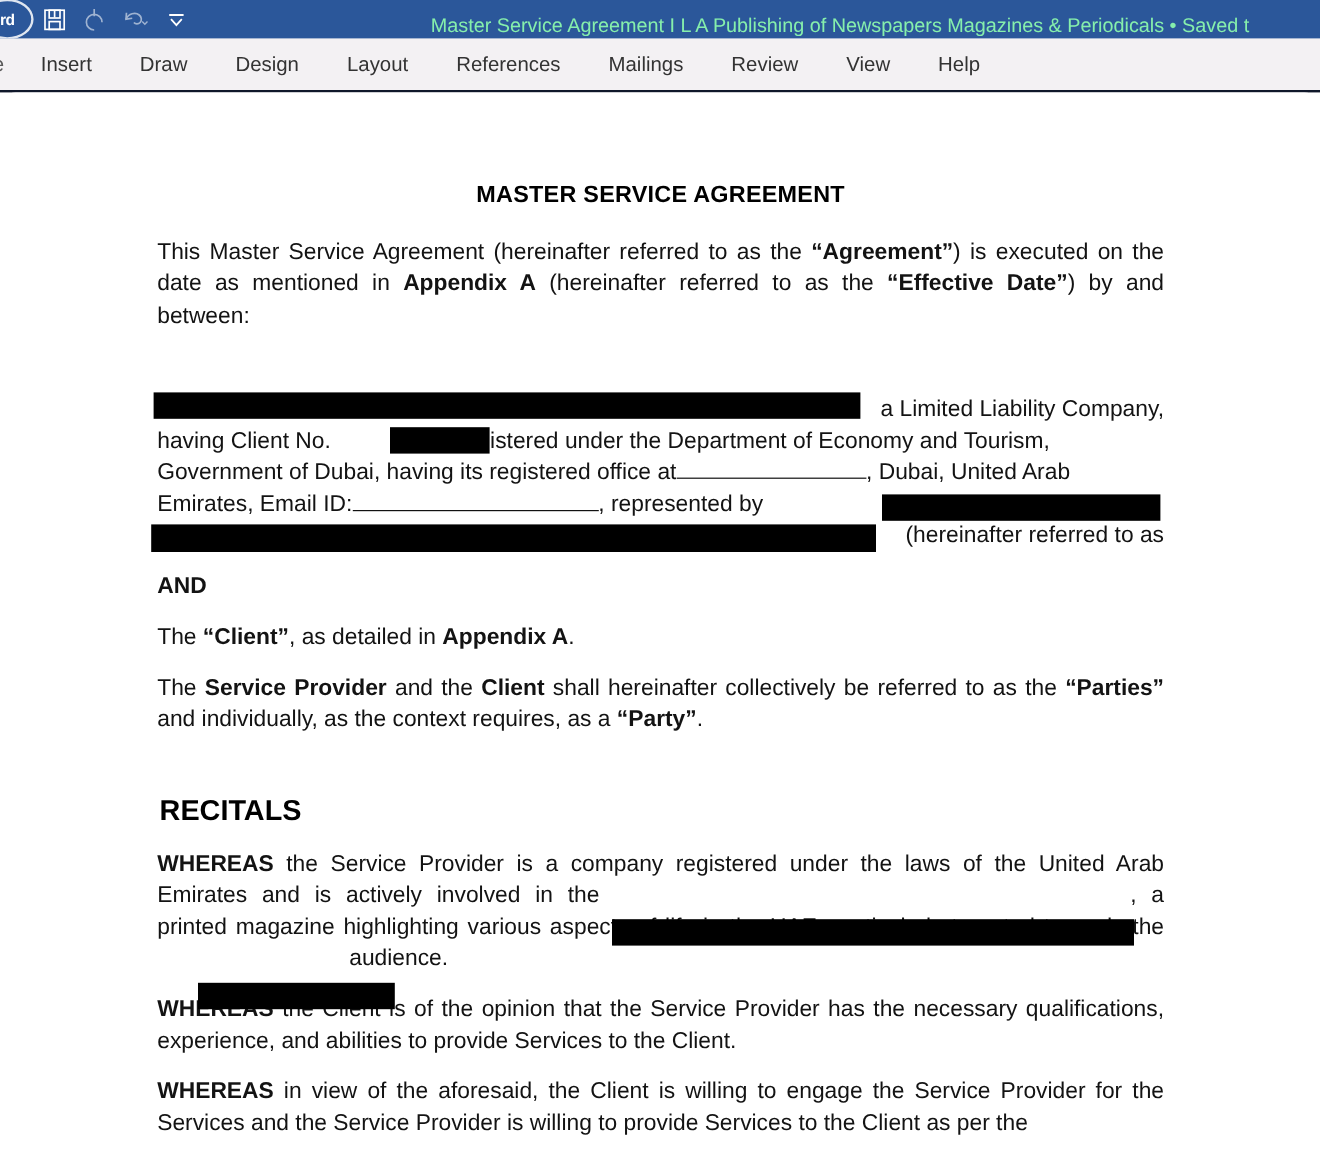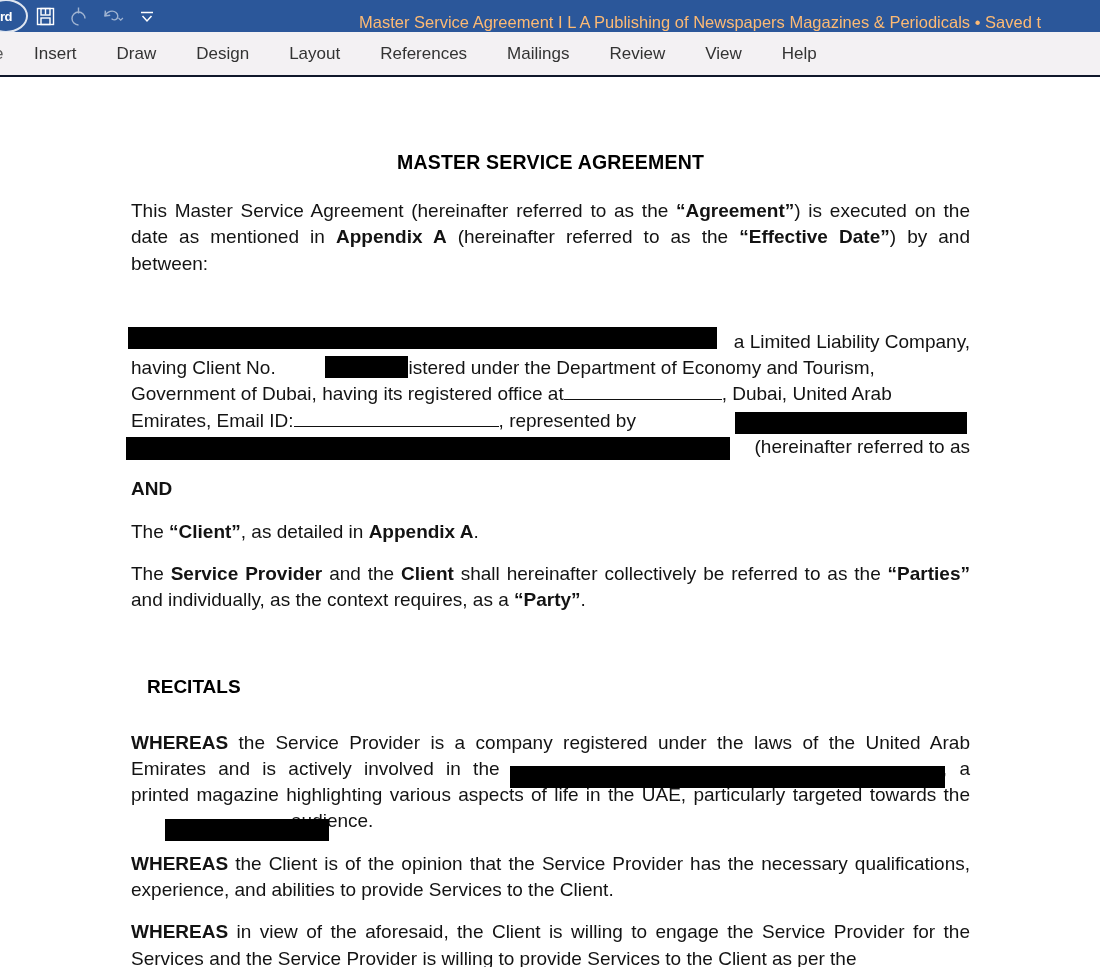--- a/index.html
+++ b/index.html
@@ -58,21 +58,21 @@
     overflow: hidden;
   }
   .titlebar-title {
     position: absolute;
     left: 0;
     right: 0;
     top: 0;
     height: 45px;
     line-height: 45px;
     text-align: center;
-    color: #fdba74;
+    color: #86efac;
     font-size: 16.5px;
     white-space: nowrap;
     pointer-events: none;
     padding-left: 300px;
   }
 
   
   .ribbon {
     height: 45px;
     background: #f3f1f3;
@@ -134,23 +134,23 @@
     text-justify: inter-word;
     color: #131313;
   }
   p.body b { font-weight: bold; }
   .gap-24 { height: 24px; }
   .gap-16 { height: 16px; }
   .gap-46 { height: 46px; }
   .gap-52 { height: 52px; }
   .center { text-align: center; font-weight: bold; }
   .heading {
-    font-size: 19px;
+    font-size: 24px;
     font-weight: bold;
-    margin: 16px;
+    margin: 2px;
   }
   .blank-line {
     display: inline-block;
     border-bottom: 1.6px solid #111;
     vertical-align: baseline;
   }
   
   .rbar {
     position: absolute;
     background: #000000;

